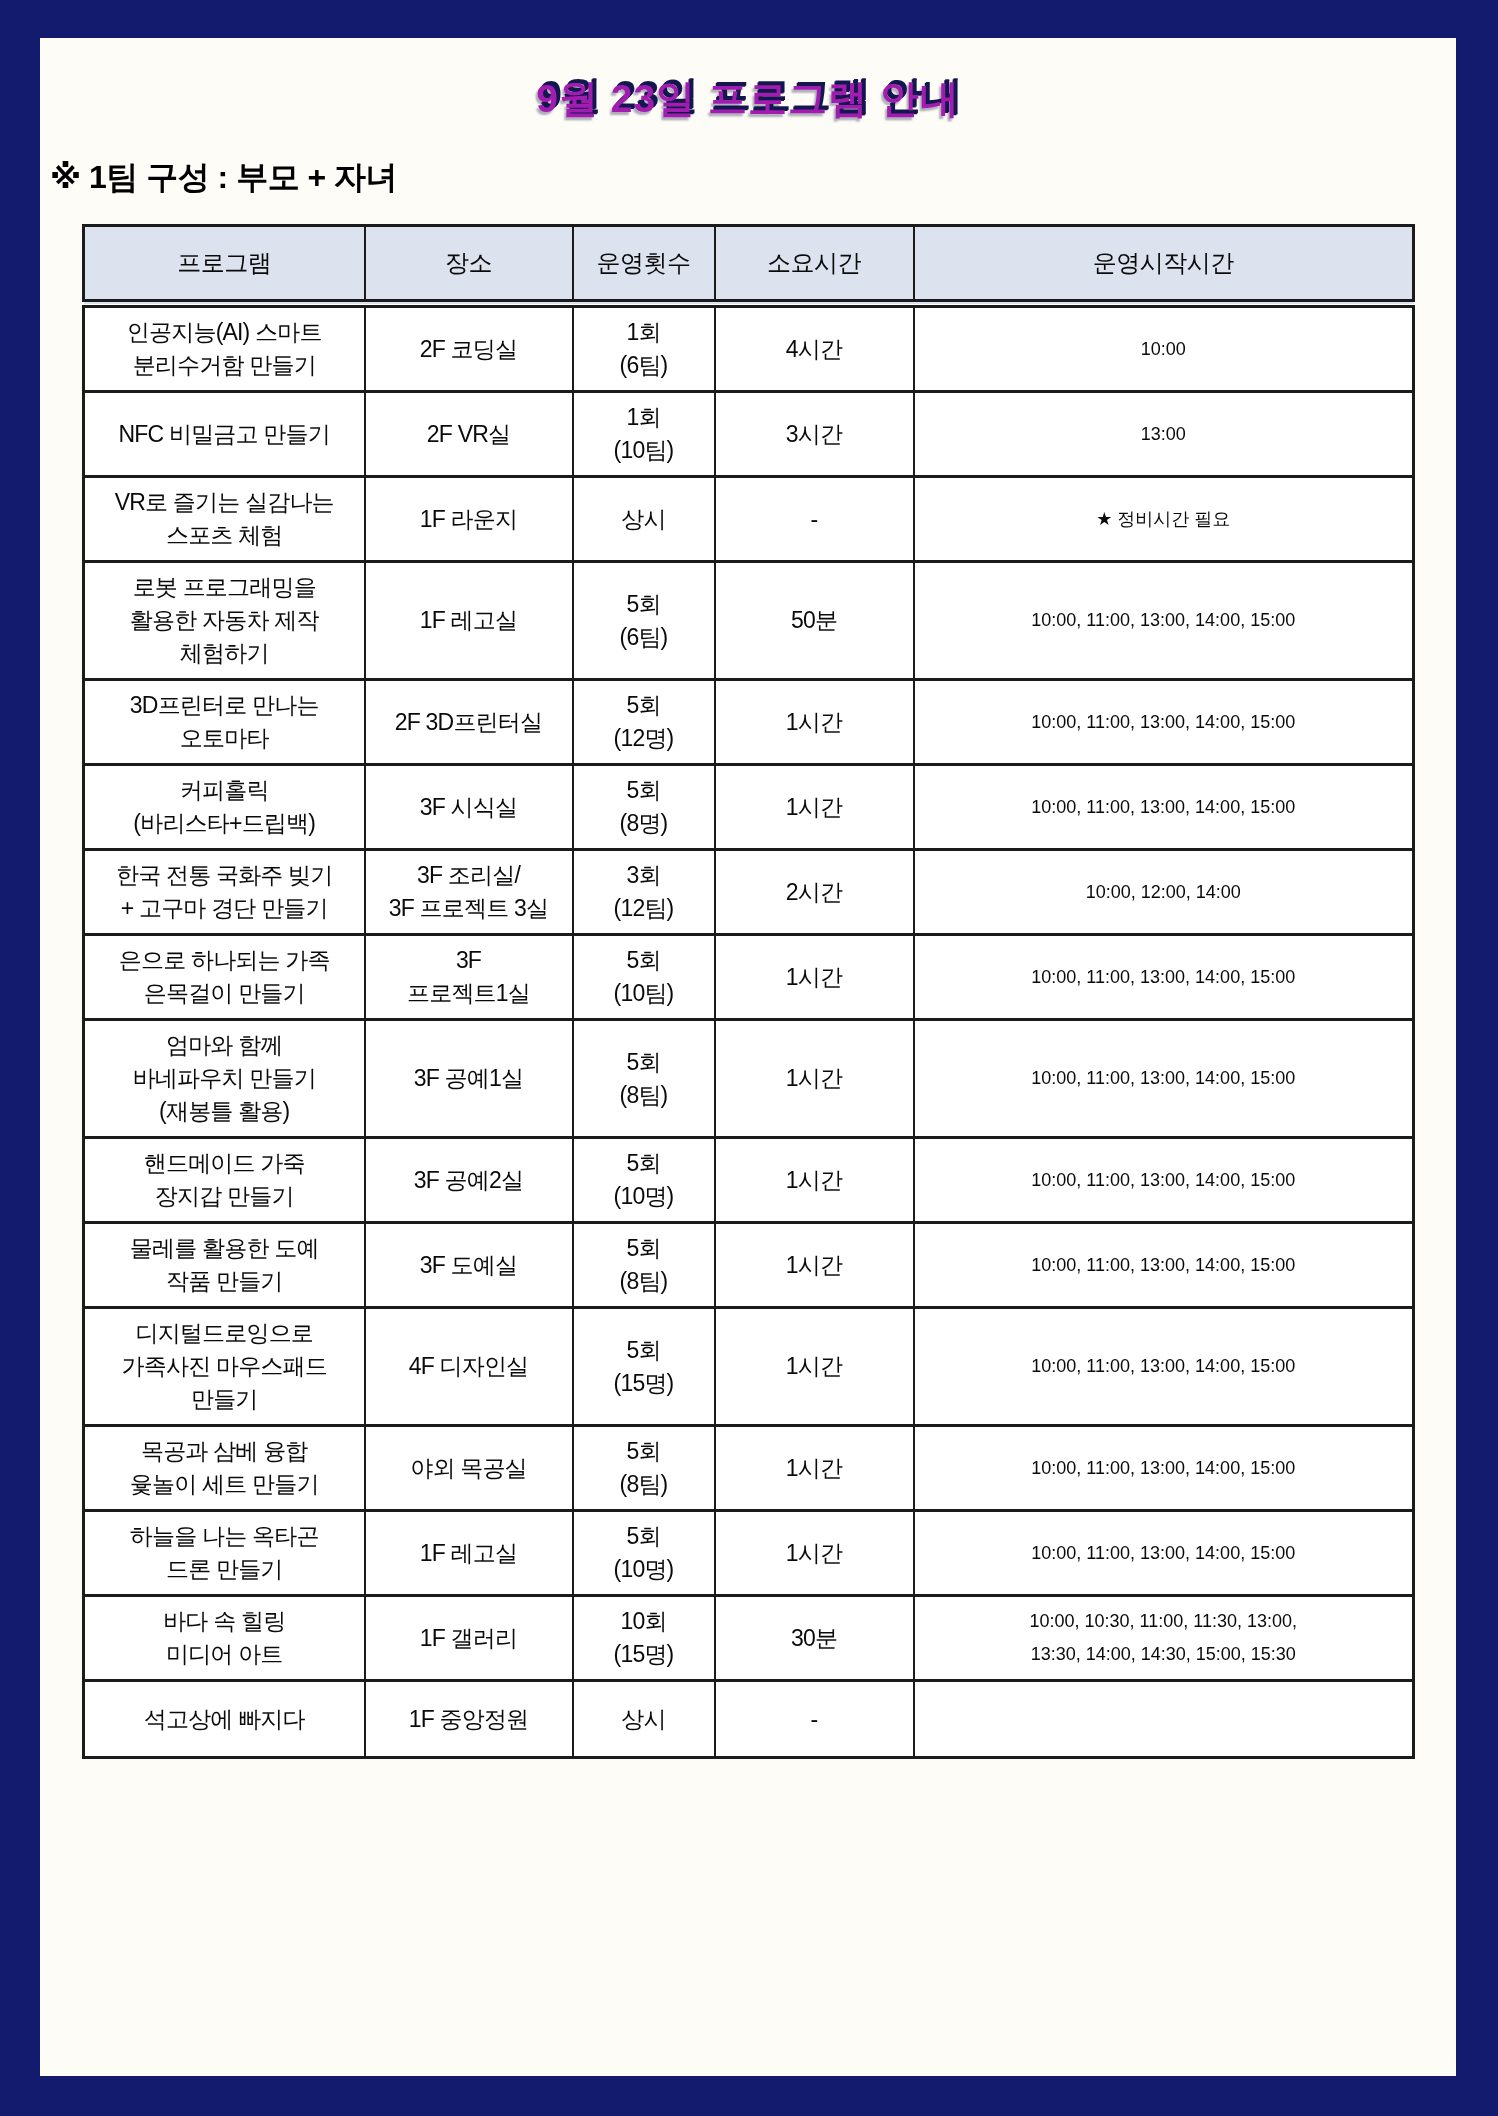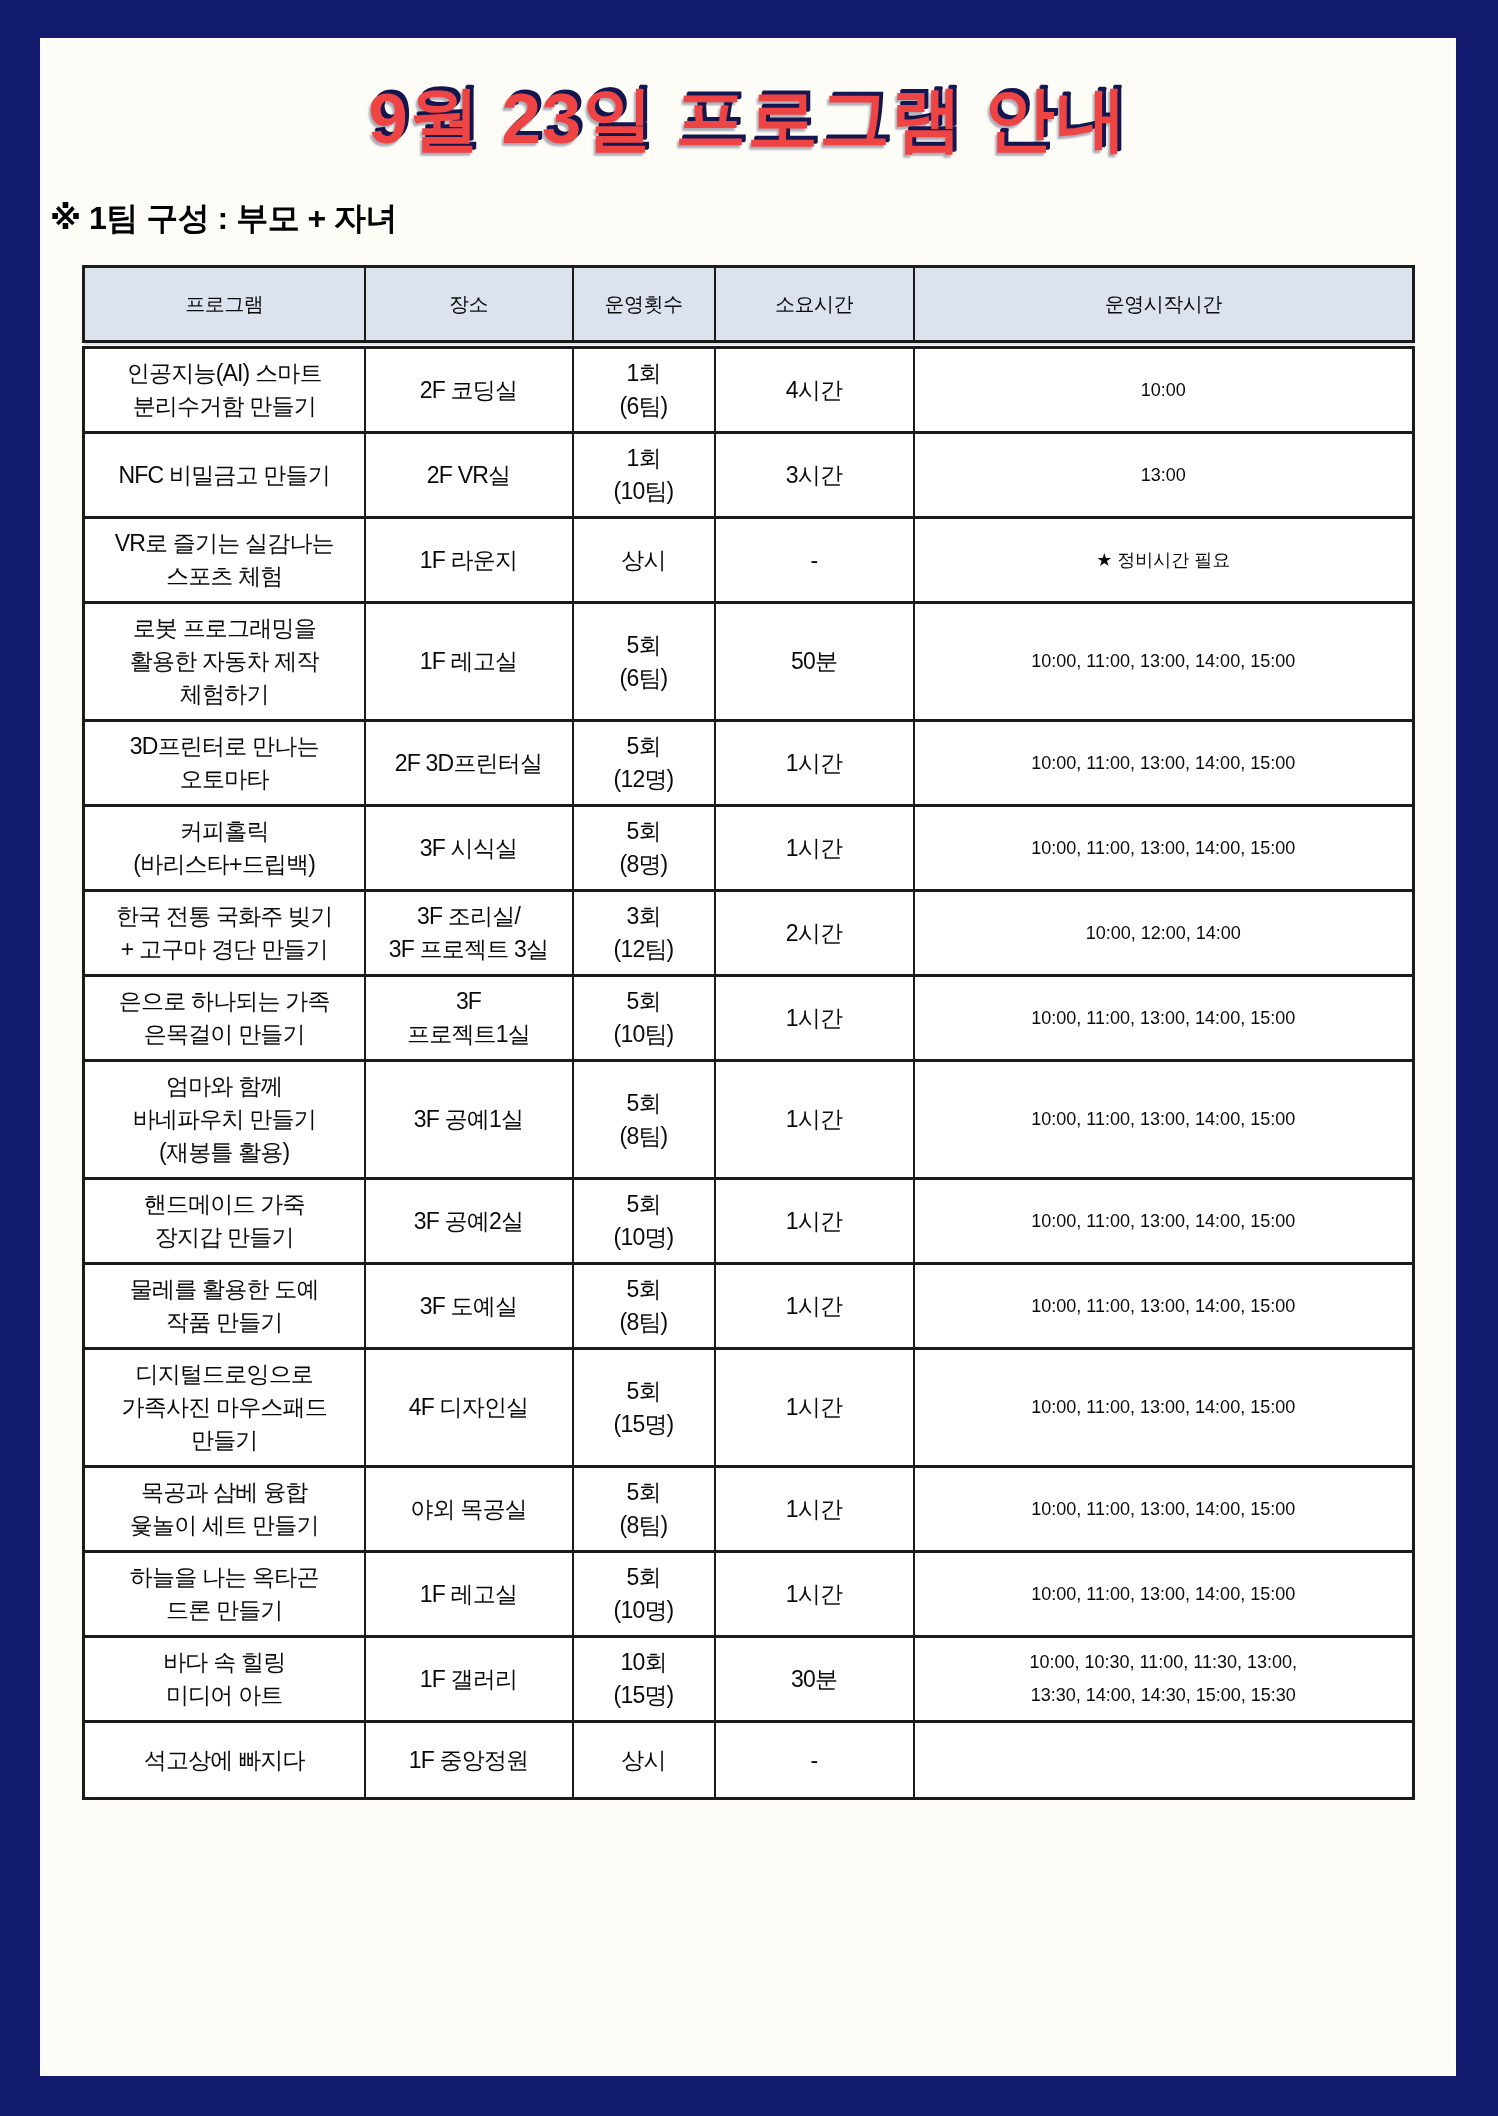--- a/index.html
+++ b/index.html
@@ -14,24 +14,24 @@
   .page {
     width: 100%;
     height: 100%;
     background: #fdfcf6;
     box-sizing: border-box;
     overflow: hidden;
   }
   .title {
     margin-top: 34px;
     text-align: center;
-    font-size: 71px;
+    font-size: 39px;
     font-weight: 800;
     letter-spacing: 1px;
-    color: #ef4444;
+    color: #a21caf;
     text-shadow: 3px -3px 0 #14174f, 4px -4px 0 #14174f, -2px 3px 2px rgba(130,130,150,0.65);
   }
   .note {
     margin: 30px 0 16px 10px;
     font-size: 32px;
     font-weight: 700;
     color: #000;
     letter-spacing: -0.5px;
   }
   table.program {
@@ -50,21 +50,21 @@
     border: 2px solid #1b1b1b;
     text-align: center;
     vertical-align: middle;
     white-space: pre-line;
     color: #0a0a0a;
     padding: 8px 4px;
   }
   table.program { border: 3px solid #1b1b1b; }
   table.program th {
     background: #dce3ef;
-    font-size: 20px;
+    font-size: 24px;
     font-weight: 500;
     height: 56px;
     border-bottom: 9px double #1b1b1b;
     letter-spacing: -0.5px;
   }
   table.program td {
     border-top-width: 3px;
     border-bottom-width: 3px;
     font-size: 23px;
     line-height: 33px;

